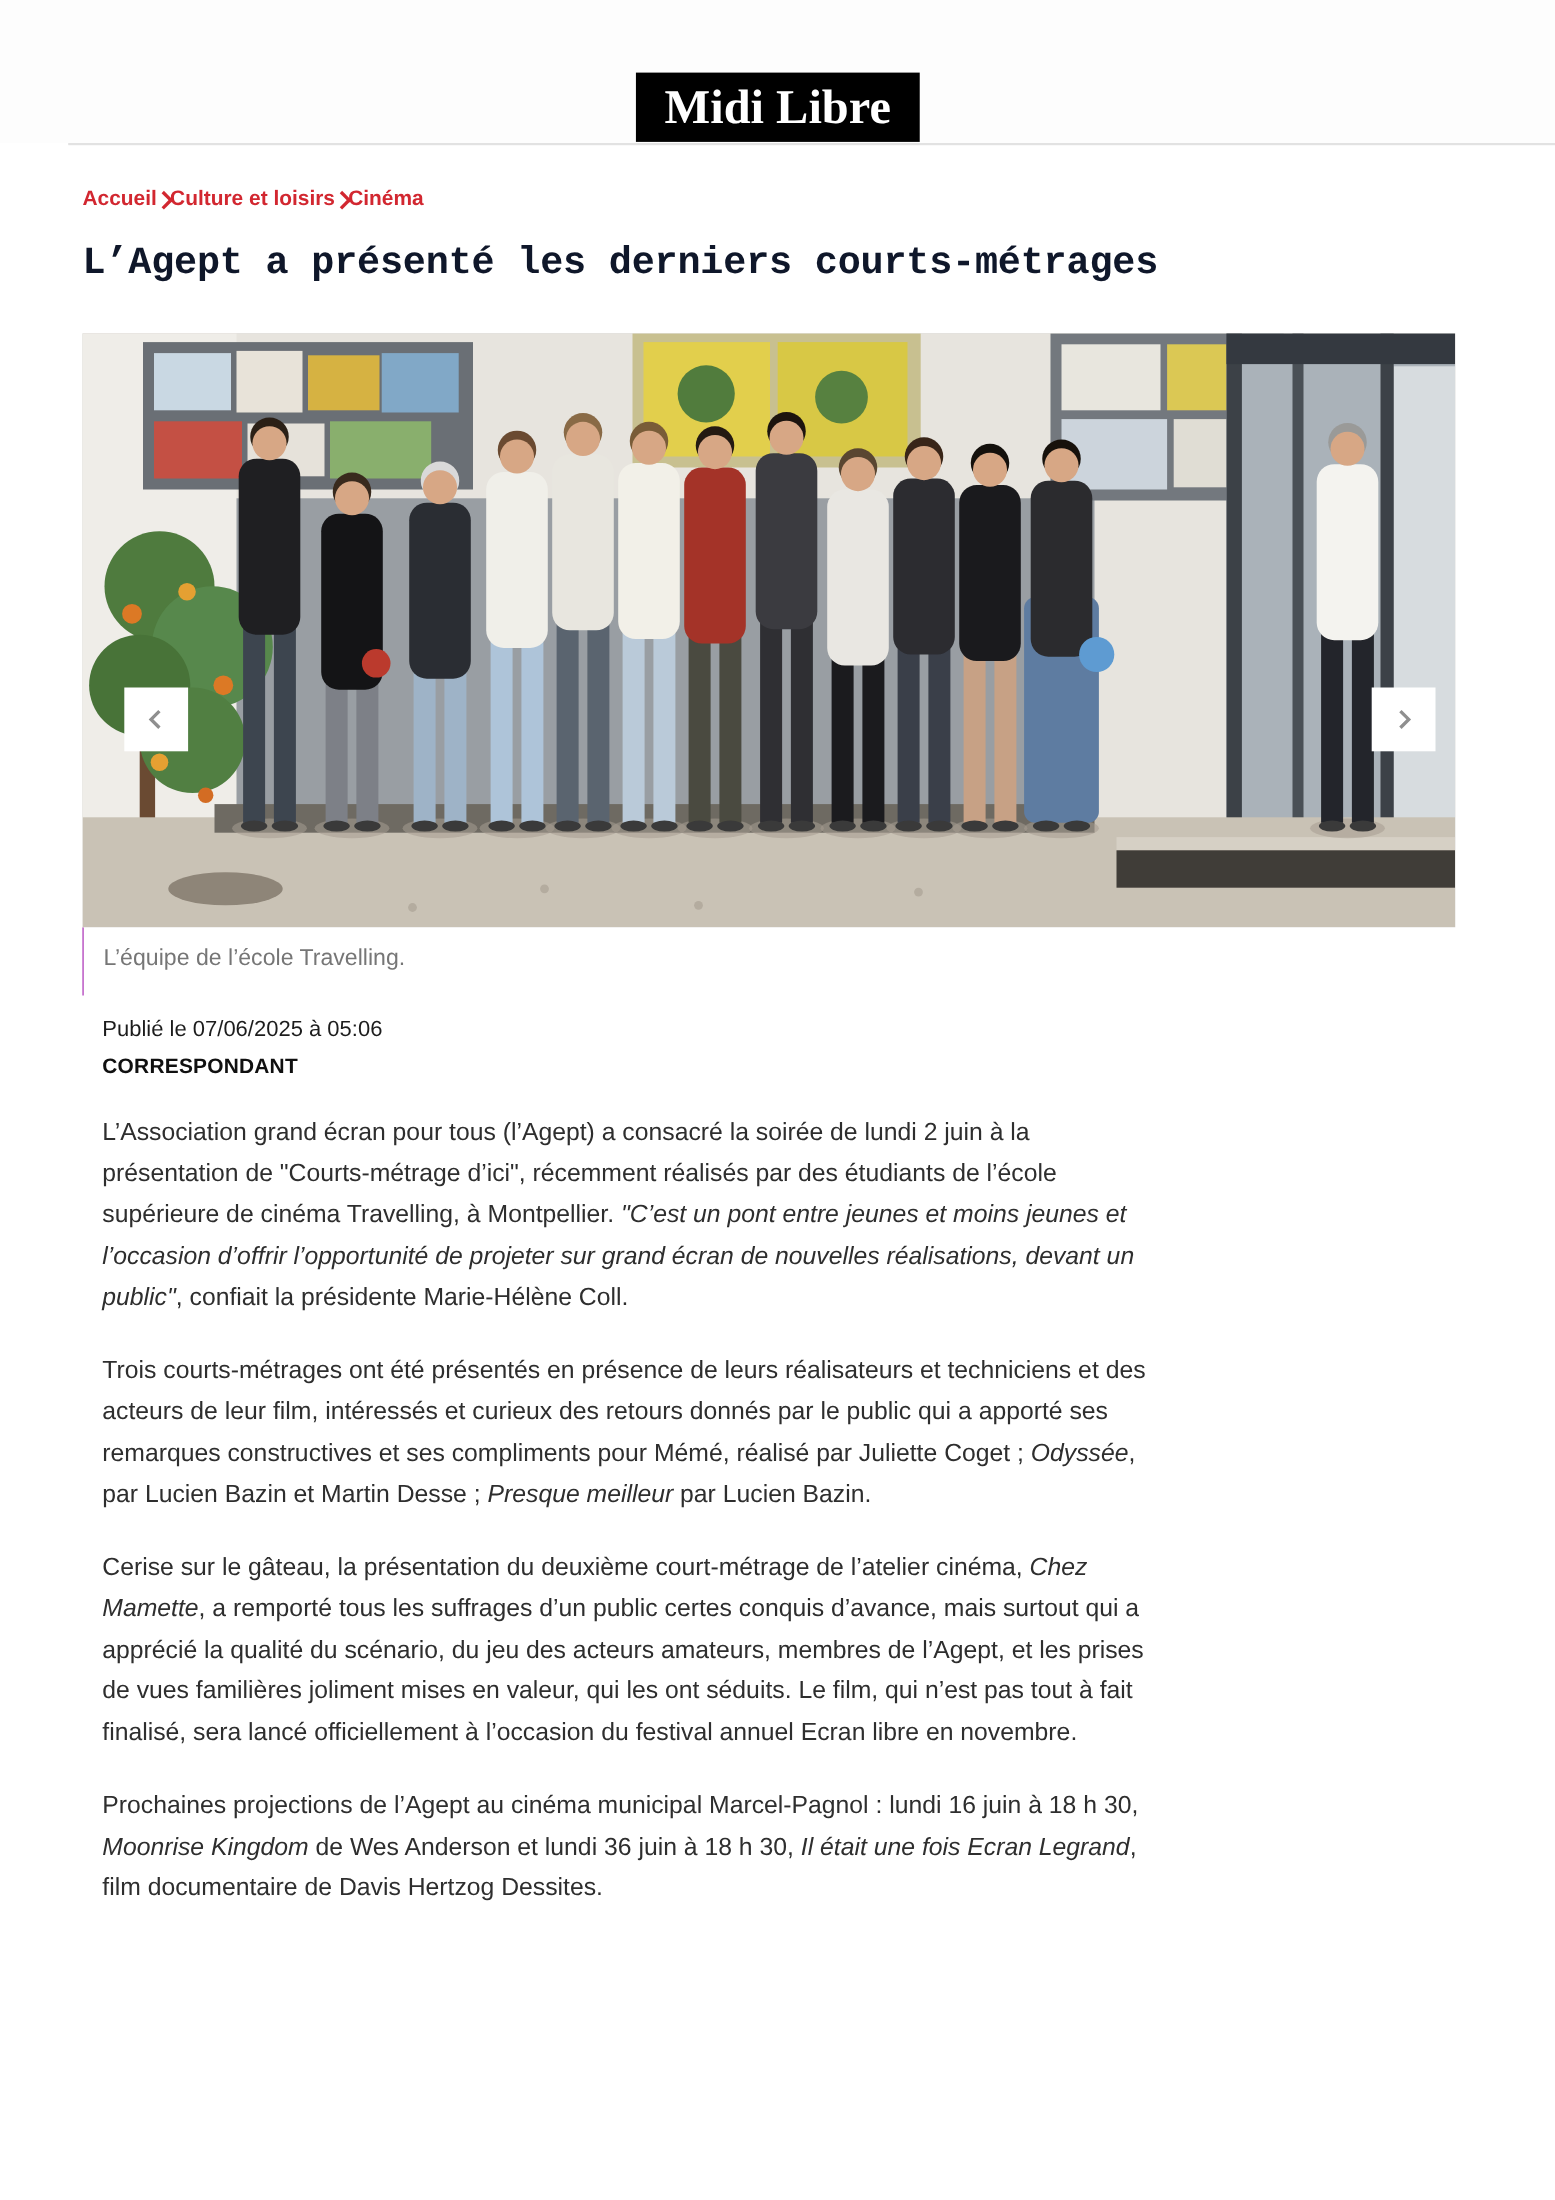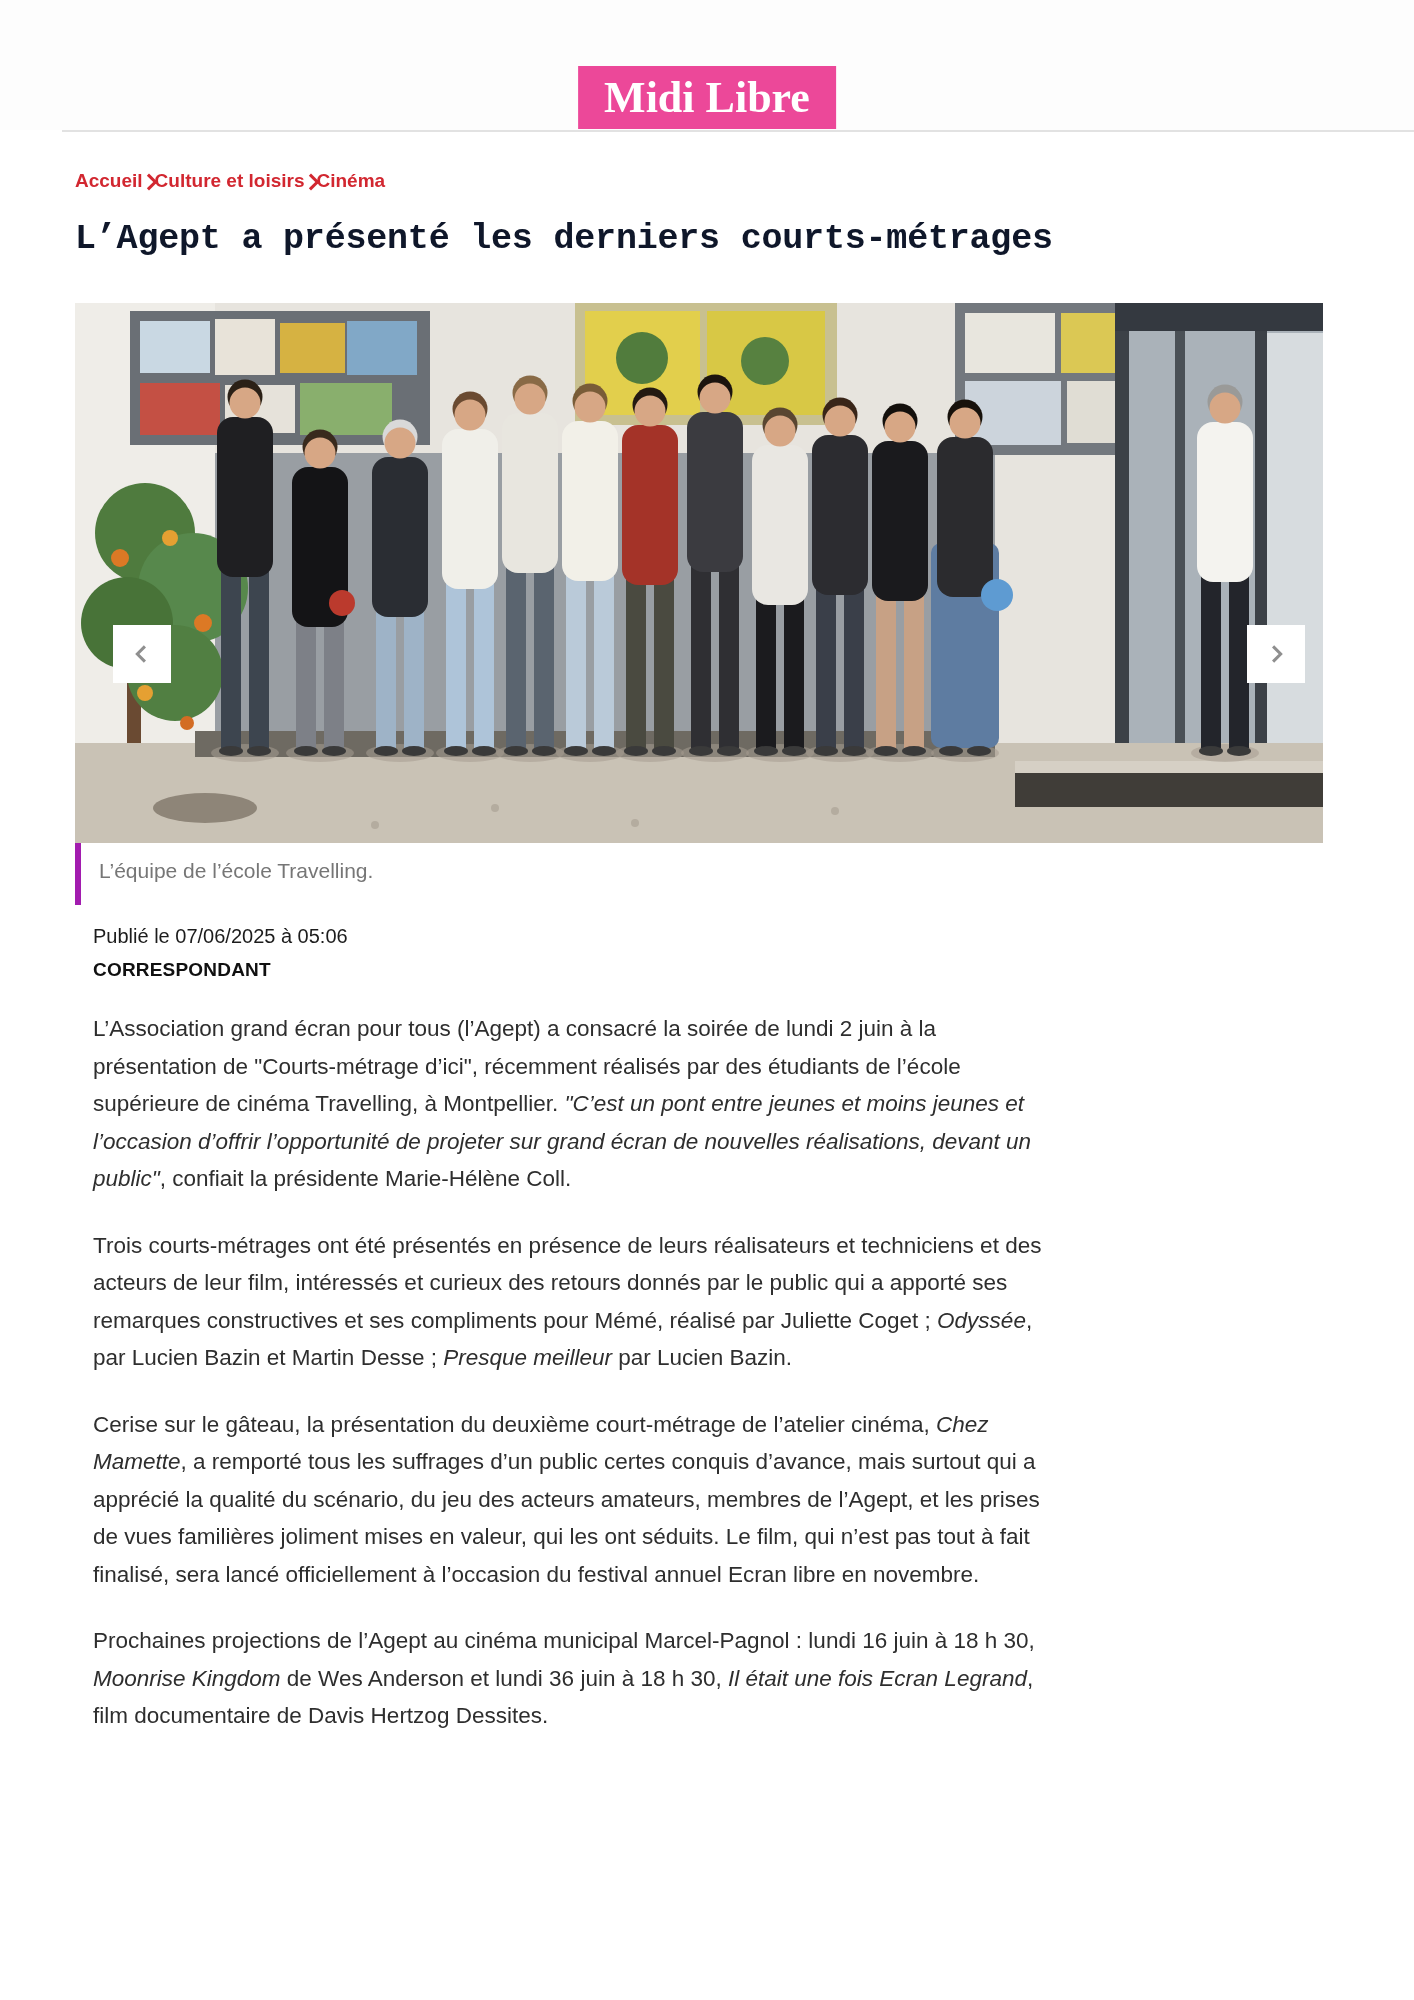--- a/index.html
+++ b/index.html
@@ -5,21 +5,21 @@
   html,body{margin:0;padding:0;}
   body{
     width:1414px;height:2000px;background:#ffffff;
     font-family:"Liberation Sans",sans-serif;color:#2e2e2e;
     position:relative;overflow:hidden;
   }
   
   .site-header{position:relative;height:130px;background:#fdfdfd;}
   .logo{
     position:absolute;left:50%;top:66px;transform:translateX(-50%);
-    background:#ec4899;color:#ffffff;text-decoration:none;
+    background:#000000;color:#ffffff;text-decoration:none;
     font-family:"Liberation Serif",serif;font-weight:700;font-size:44px;
     line-height:63px;padding:0 26px;white-space:nowrap;
   }
   .header-divider{height:2px;background:#e2e2e2;margin-left:62px;}
   
   .main{padding-left:75px;}
   .breadcrumb{display:flex;align-items:center;margin-top:38px;
     font-size:19px;font-weight:700;}
   .crumb{color:#d22730;text-decoration:none;}
   .chev{width:9px;height:9px;border-top:3px solid #d22730;border-right:3px solid #d22730;
@@ -29,21 +29,21 @@
   
   .figure{margin:44px 0 0 0;width:1248px;position:relative;}
   .photo-wrap{width:1248px;height:540px;position:relative;overflow:hidden;background:#d8d5cf;}
   .photo-wrap svg{display:block;filter:blur(0.6px) saturate(0.95);}
   .carousel-btn{
     position:absolute;width:58px;height:58px;background:#ffffff;border:none;
     display:flex;align-items:center;justify-content:center;cursor:pointer;padding:0;
   }
   .carousel-btn.prev{left:38px;top:322px;}
   .carousel-btn.next{right:18px;top:322px;}
-  .caption-box{border-left:6px solid #a21caf;padding:16px 0 22px 18px;}
+  .caption-box{border-left:1px solid #a21caf;padding:16px 0 22px 18px;}
   .caption{color:#767676;font-size:21px;}
   
   .published{margin:20px 0 0 18px;font-size:20px;color:#1c1c1c;}
   .byline{margin:11px 0 0 18px;font-size:19px;font-weight:700;color:#101010;letter-spacing:0.2px;}
   
   .article-body{padding-left:18px;width:958px;}
   .article-body p{font-size:22.5px;line-height:37.5px;margin:29px 0;color:#2e2e2e;}
   .article-body em{font-style:italic;}
 </style>
 </head>

